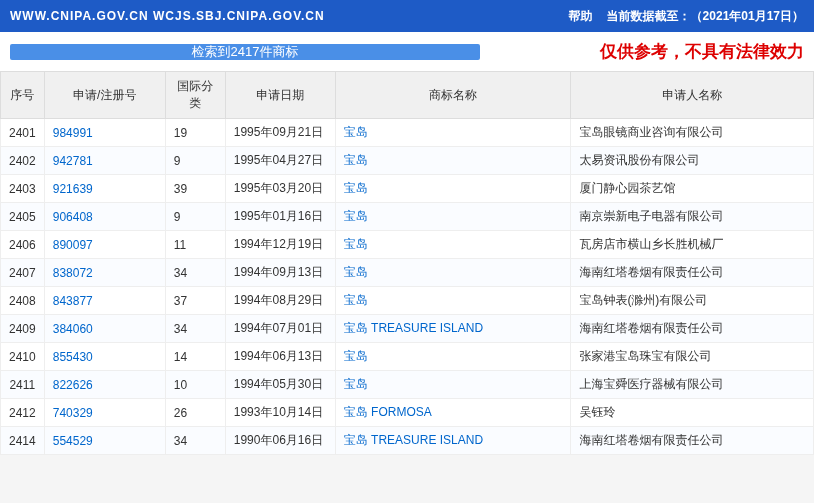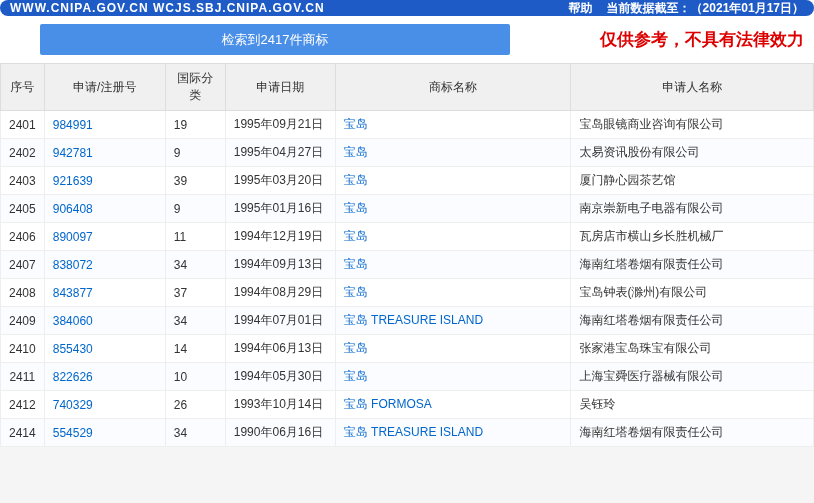--- a/index.html
+++ b/index.html
@@ -1,22 +1,22 @@
 <!DOCTYPE html>
 <html><head>
 <meta charset="utf-8">
 <style>
 *{margin:0;padding:0;box-sizing:border-box;}
 body{font-family:"Microsoft YaHei",Arial,sans-serif;font-size:12px;background:#f5f5f5;color:#333;}
 .page{width:814px;margin:0 auto;background:#fff;}
-.topbar{background:#1e5bc6;color:#fff;display:flex;align-items:center;padding:0 10px;height:16px;font-weight:bold;border-radius:10px;}
+.topbar{background:#1e5bc6;color:#fff;display:flex;align-items:center;padding:0 10px;height:32px;font-weight:bold;}
 .topbar .urls{flex:1;letter-spacing:1px;}
 .topbar .help{margin-right:14px;}
 .row2{display:flex;align-items:center;padding:8px 10px;}
-.searchbar{background:#4a8fe7;color:#fff;width:470px;height:31px;display:flex;align-items:center;justify-content:center;border-radius:2px;font-size:13px;margin-left:30px;}
+.searchbar{background:#4a8fe7;color:#fff;width:470px;height:16px;display:flex;align-items:center;justify-content:center;border-radius:2px;font-size:13px;}
 .warn{flex:1;text-align:right;color:#d00;font-weight:bold;font-size:17px;}
 table{width:100%;border-collapse:collapse;}
 th{background:#f0f0f0;border:1px solid #ddd;padding:6px 8px;font-weight:normal;color:#333;text-align:center;}
 td{border:1px solid #eee;padding:5px 8px;text-align:left;white-space:nowrap;}
 td.idx{text-align:center;width:42px;}
 td.reg a{color:#06c;text-decoration:none;}
 td.cls{width:60px;}
 td.date{width:110px;}
 td.name a{color:#06c;text-decoration:none;}
 tbody tr:nth-child(even){background:#fafcff;}

